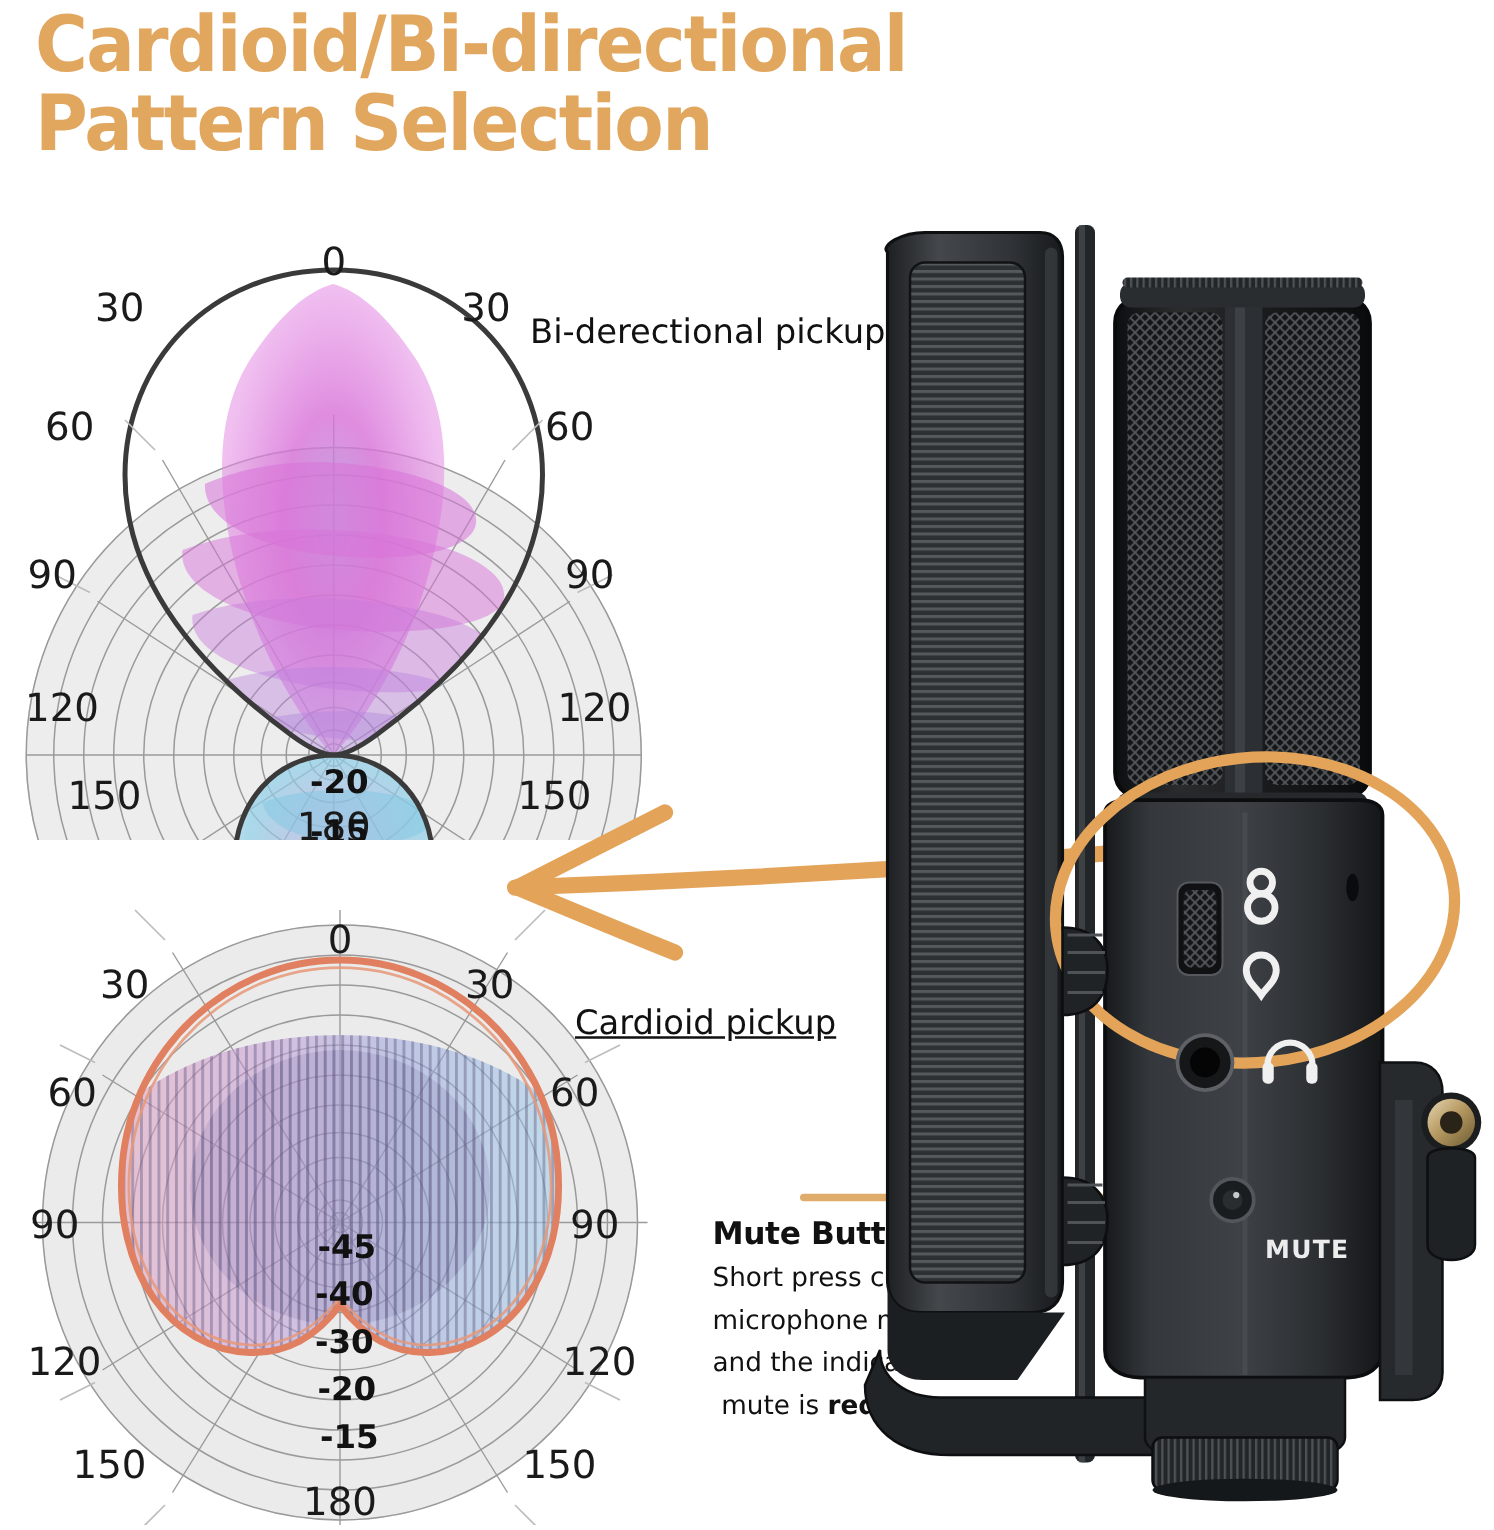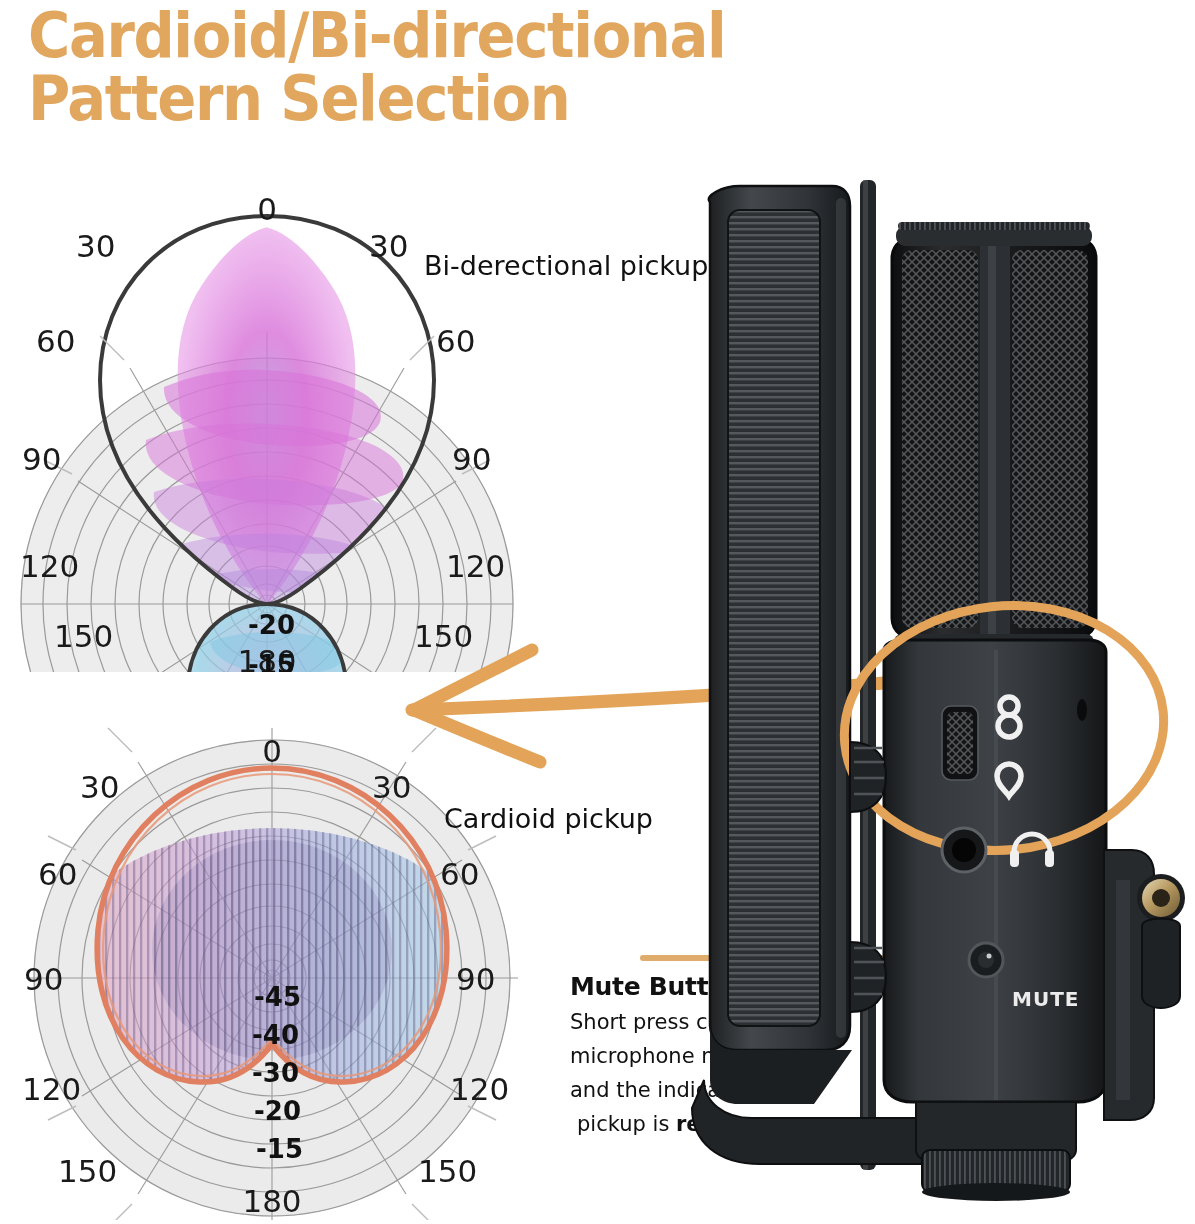--- a/index.html
+++ b/index.html
@@ -17,21 +17,21 @@
   
   .chartbox{position:absolute;}
   #chart-top{left:14px;top:172px;width:520px;height:500px;}
   #chart-bottom{left:14px;top:700px;width:520px;height:520px;}
   .chartbox svg{display:block;width:100%;height:100%;}
 
   
   .caption{position:absolute;font-size:27px;color:#111;white-space:nowrap;
            font-family:"DejaVu Sans","Liberation Sans",sans-serif;}
   #cap-bi{left:424px;top:250px;}
-  #cap-card{left:444px;top:803px;}
+  #cap-card{left:460px;top:803px;text-decoration:underline;}
 
   
   #arrow{position:absolute;left:400px;top:628px;width:520px;height:150px;}
 
   
   #mute-callout{position:absolute;left:570px;top:972px;width:250px;}
   #mute-callout .mb-title{font-weight:700;font-size:25px;letter-spacing:-.3px;
         font-family:"DejaVu Sans","Liberation Sans",sans-serif;margin-bottom:4px;}
   #mute-callout .mb-line{font-size:21px;line-height:1.62;white-space:nowrap;
         font-family:"DejaVu Sans","Liberation Sans",sans-serif;}
@@ -252,21 +252,21 @@
     </g>
   </svg>
 </div>
 
 <div id="mute-line"></div>
 <div id="mute-callout">
   <div class="mb-title">Mute Button</div>
   <div class="mb-line">Short press can realize</div>
   <div class="mb-line">microphone mute</div>
   <div class="mb-line">and the indicator</div>
-  <div class="mb-line indent"><span>pickup is </span><b>red</b></div>
+  <div class="mb-line indent"><span>mute is </span><b>red</b></div>
 </div>
 
 <div id="mic">
   <svg viewBox="0 0 555 1074" xmlns="http://www.w3.org/2000/svg">
     <defs>
       <linearGradient id="bodyG" x1="0" y1="0" x2="1" y2="0">
         <stop offset="0%" stop-color="#17191B"></stop>
         <stop offset="16%" stop-color="#34383C"></stop>
         <stop offset="48%" stop-color="#3E4247"></stop>
         <stop offset="78%" stop-color="#2B2E31"></stop>

